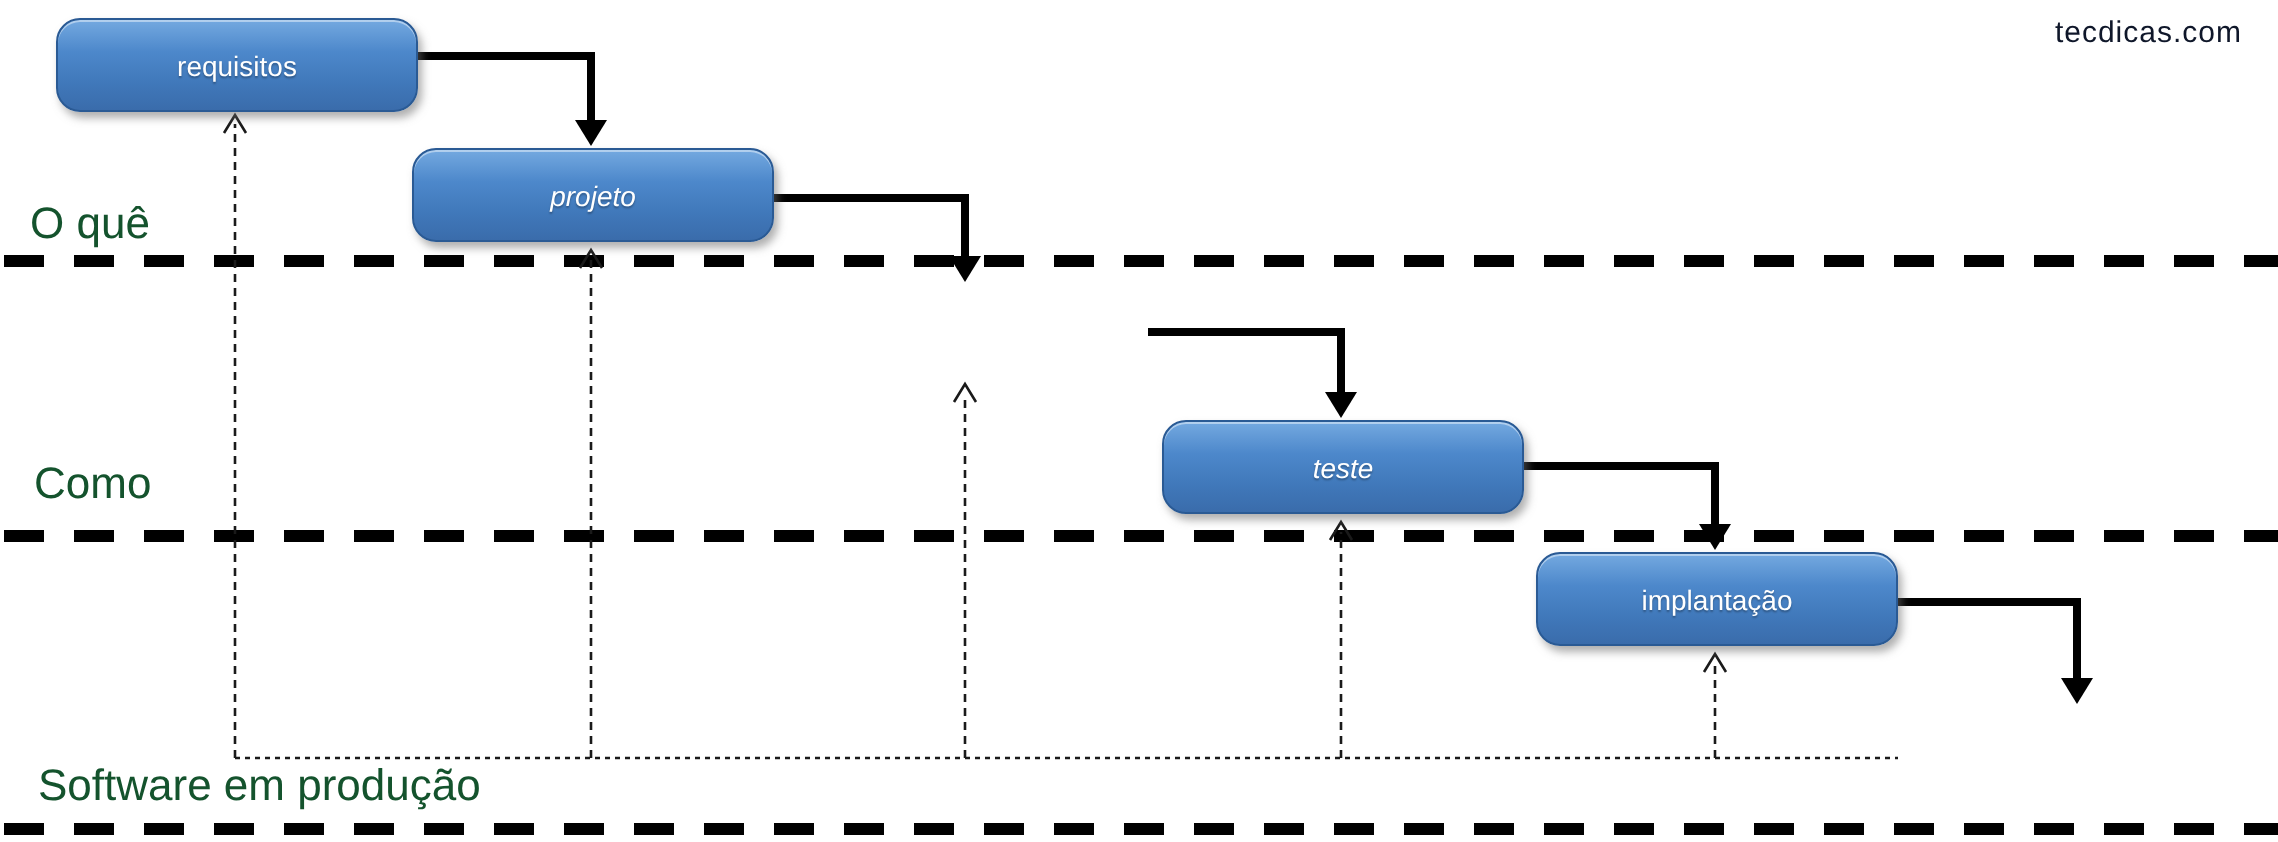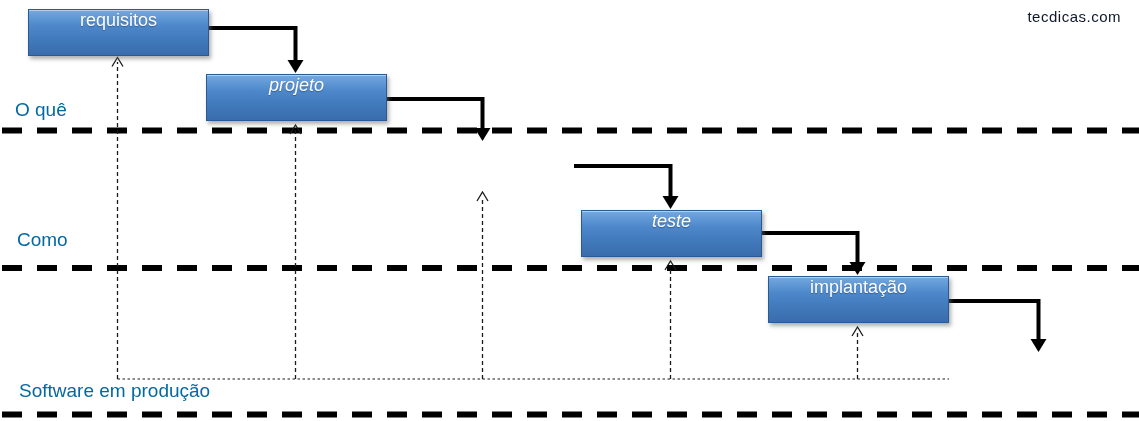--- a/index.html
+++ b/index.html
@@ -14,39 +14,40 @@
   #connector-layer {
     position: absolute;
     left: 0; top: 0;
     width: 1139px; height: 421px;
   }
   .phase-box {
     position: absolute;
     width: 179px;
     height: 45px;
     border: 1px solid #2a5a94;
-    border-radius: 0;
+    border-radius: 12px;
     background: linear-gradient(180deg, #74a9e0 0%, #4d88cb 35%, #4078ba 70%, #3a6cab 100%);
     box-shadow: 2px 3px 4px rgba(110,110,110,0.55), inset 0 1px 0 rgba(255,255,255,0.45);
     display: flex;
+    align-items: center;
     justify-content: center;
     color: #ffffff;
-    font-size: 18px;
+    font-size: 14px;
     text-shadow: 0 1px 1px rgba(0,0,0,0.30);
   }
   .pb-requisitos    { left: 28px;  top: 9px;   }
   .pb-projeto       { left: 206px; top: 74px; font-style: italic;  }
   .pb-implementacao { left: 393px; top: 142px; }
   .pb-teste         { left: 581px; top: 210px; font-style: italic; }
   .pb-implantacao   { left: 768px; top: 276px; }
   .pb-manutencao    { left: 949px; top: 353px; }
   .level-label {
     position: absolute;
-    color: #0369a1;
-    font-size: 19px;
+    color: #14532d;
+    font-size: 22px;
     white-space: nowrap;
   }
   #lab-oque { left: 15px; top: 99px;  }
   #lab-como { left: 17px; top: 229px; }
   #lab-prod { left: 19px; top: 380px; }
   #watermark {
     position: absolute;
     right: 18px;
     top: 8px;
     font-size: 15px;

